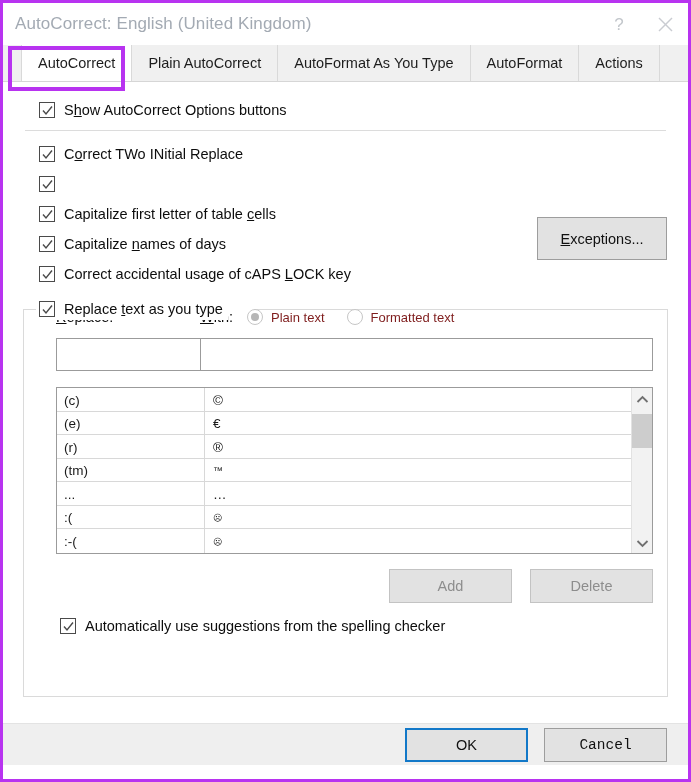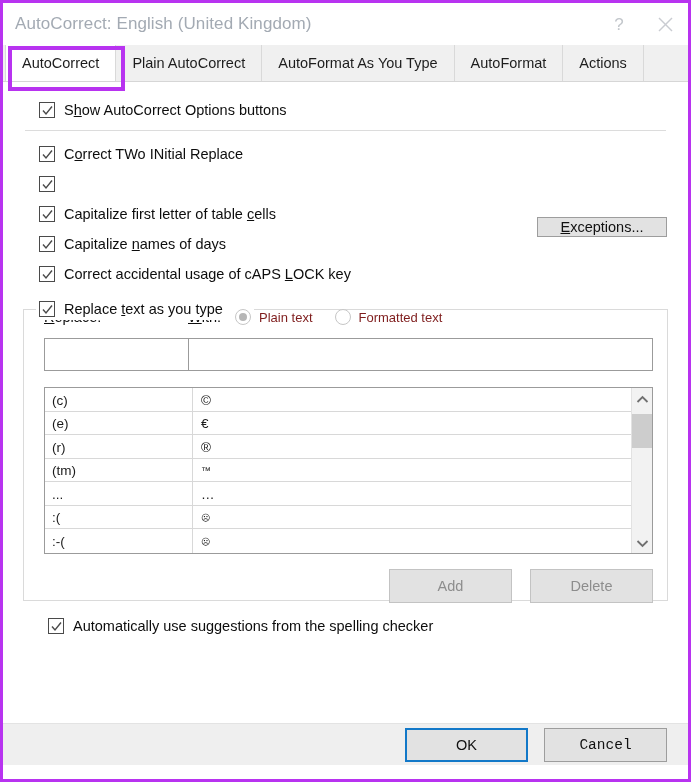--- a/index.html
+++ b/index.html
@@ -47,21 +47,21 @@
   .tb-btn svg { display: block; }
 
   
   .tabstrip {
     position: relative;
     height: 37px;
     background: #f0f0f0;
     border-bottom: 1px solid #d6d6d6;
     display: flex;
     align-items: stretch;
-    padding-left: 2px;
+    padding-left: 18px;
   }
   .tab {
     display: flex; align-items: center;
     padding: 0 16px;
     font-size: 14.5px;
     color: #1d1d1d;
     background: #f0f0f0;
     border-right: 1px solid #d9d9d9;
     white-space: nowrap;
     cursor: default;
@@ -116,38 +116,38 @@
 
   .hr-sep {
     height: 1px; background: #dcdcdc;
     margin: 7px 2px 9px 2px;
   }
 
   
   .exceptions-btn {
     position: absolute;
     right: 21px; top: 135px;
-    width: 130px; height: 20px;
+    width: 130px; height: 43px;
     background: #e2e2e2;
     border: 1px solid #9d9d9d;
     font-size: 14.5px;
     color: #111;
     font-family: "Liberation Sans", sans-serif;
     cursor: default;
   }
   .exceptions-btn u { text-decoration: underline; }
 
   
   .groupbox {
     position: relative;
     margin: 16px 20px 0 20px;
     border: 1px solid #dadada;
     border-top: none;
-    padding: 0 14px 12px 20px;
-    height: 292px;
+    padding: 0 14px 12px 32px;
+    height: 388px;
   }
   .gb-top {
     position: absolute;
     left: 0; right: 0; top: 0;
     height: 1px;
     display: flex; align-items: center;
   }
   .gb-top .seg-l { width: 14px; height: 1px; background: #dadada; }
   .gb-top .seg-r { flex: 1; height: 1px; background: #dadada; }
   .gb-legend {

